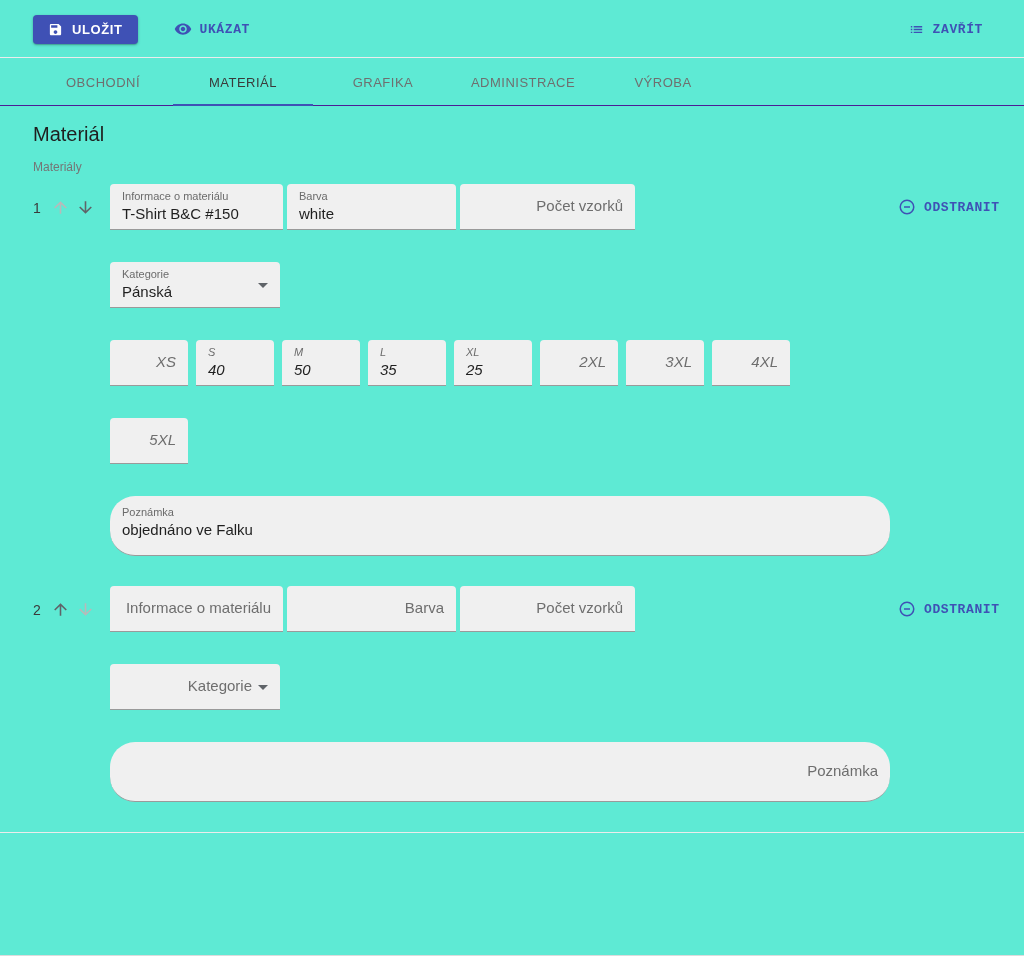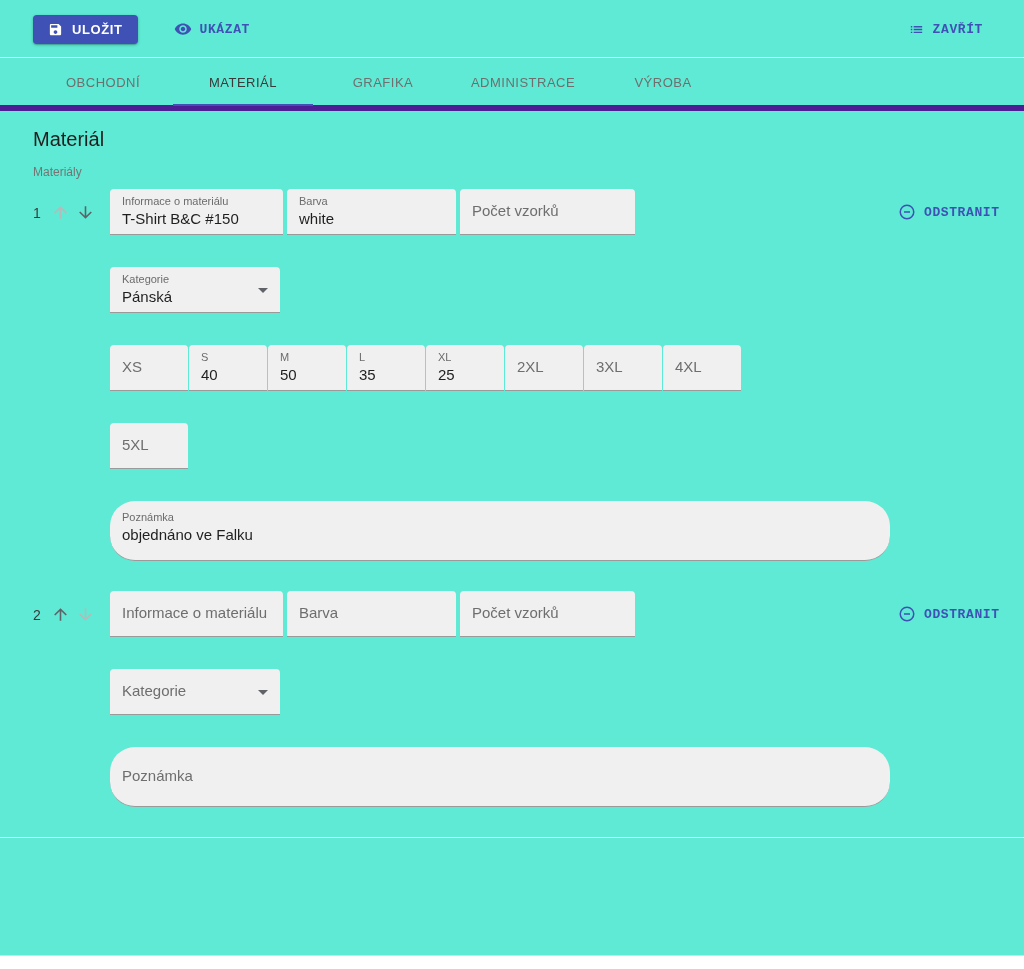--- a/index.html
+++ b/index.html
@@ -43,21 +43,21 @@
     padding: 6px 8px;
   }
   .toolbar-spacer { flex: 1; }
   .icon { display: inline-flex; align-items: center; justify-content: center; }
 
   
   .toolbar-divider { height: 1px; background: #ececec; }
   .tabs {
     display: flex;
     padding: 0 33px;
-    border-bottom: 6px solid #4c1d95;
+    border-bottom: 1px solid #4c1d95;
   }
   .tab {
     min-width: 140px;
     padding: 17px 16px 15px 16px;
     text-align: center;
     font-size: 13px; letter-spacing: 0.5px;
     color: #6f6f6f;
     position: relative;
     cursor: pointer;
     background: none; border: none;
@@ -84,33 +84,34 @@
   .item-index { font-size: 14px; color: #3a3a3a; margin-right: 6px; }
   .arrow-btn {
     background: none; border: none; cursor: pointer;
     padding: 2px; display: inline-flex;
   }
   .arrow-btn svg { fill: #5f6368; }
   .arrow-btn.disabled svg { fill: #b9b9b9; }
 
   .item-main { flex: 1; }
   .frow { display: flex; gap: 4px; margin-bottom: 32px; }
-  .frow.sizes { gap: 1px; }
+  .frow.sizes { gap: 8px; font-style: italic; }
   .frow:last-child { margin-bottom: 0; }
 
   .item-remove { flex: 0 0 auto; padding-top: 8px; }
 
   
   .field {
     background: #f0f0f0;
     border-bottom: 1px solid #9a9a9a;
     border-radius: 4px 4px 0 0;
     height: 46px;
     padding: 5px 12px;
     cursor: text;
+    justify-content: flex-end;
   }
   .field.filled { display: flex; flex-direction: column; justify-content: center; }
   .flabel { font-size: 11px; color: #6b6b6b; line-height: 1.25; }
   .fvalue { font-size: 15px; color: #1f1f1f; line-height: 1.3; white-space: nowrap; }
   .field.empty { display: flex; align-items: center; }
   .field.empty .flabel { font-size: 15px; color: #6e6e6e; }
 
   .w-info    { width: 173px; }
   .w-color   { width: 169px; }
   .w-samples { width: 175px; }

